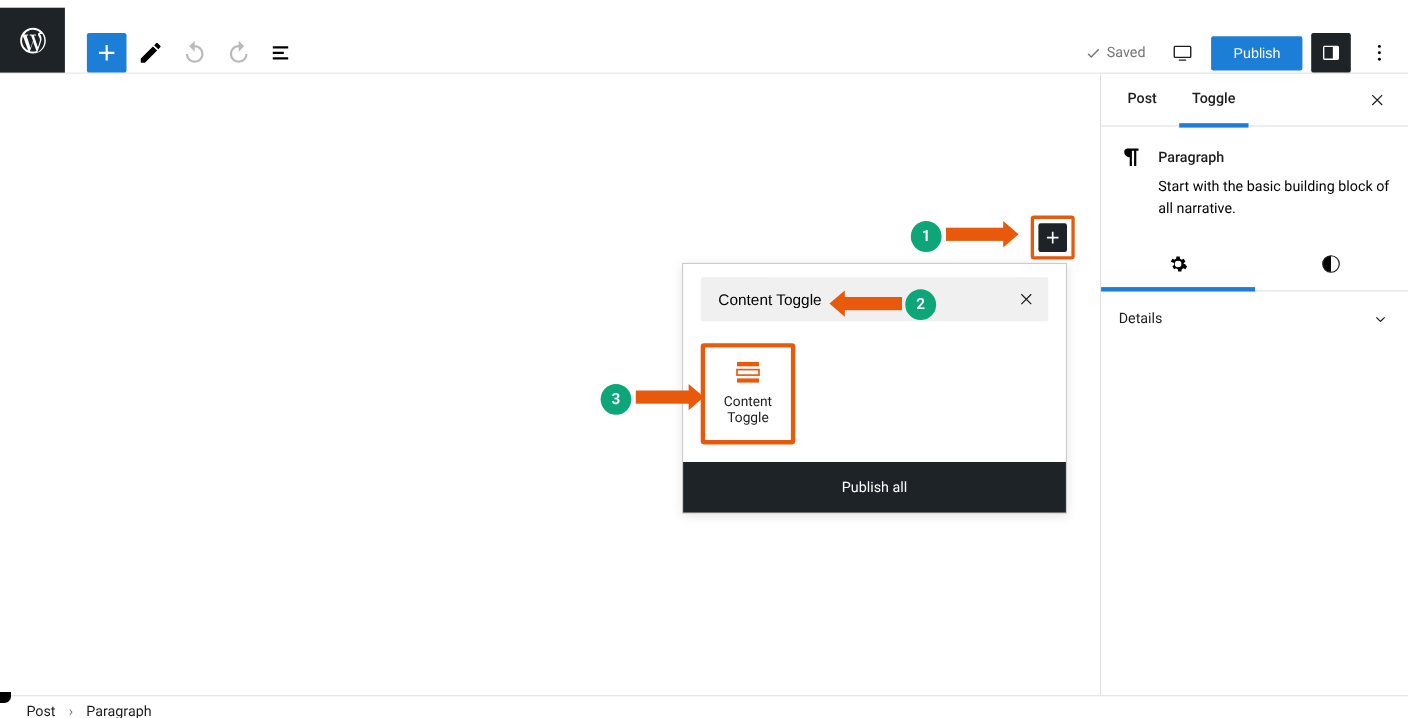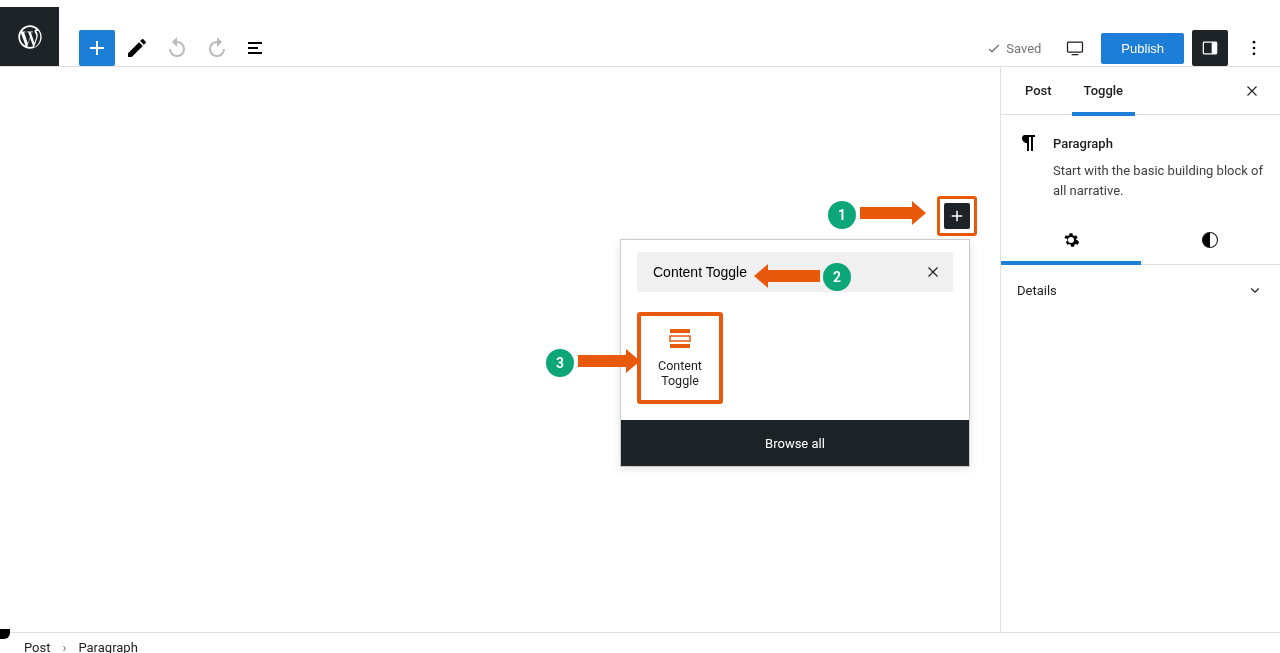--- a/index.html
+++ b/index.html
@@ -26,21 +26,21 @@
     
     .sidebar { width: 280px; border-left: 1px solid #e0e0e0; display: flex; flex-direction: column; }
     .sidebar-tabs { display: flex; align-items: center; border-bottom: 1px solid #e0e0e0; padding: 0 16px; height: 48px; position: relative; }
     .sidebar-tab { padding: 0 8px; height: 48px; display: flex; align-items: center; font-weight: 500; cursor: pointer; position: relative; margin-right: 16px; }
     .sidebar-tab.active::after { content: ''; position: absolute; bottom: -1px; left: -4px; right: -4px; height: 4px; background: #1c7ed6; }
     .sidebar-close { margin-left: auto; width: 24px; height: 24px; display: flex; align-items: center; justify-content: center; cursor: pointer; }
     
     .block-header { display: flex; align-items: center; gap: 12px; padding: 16px; }
     .block-header svg { width: 24px; height: 24px; }
     .block-title { font-weight: 500; }
-    .block-desc { padding: 0 16px 16px 52px; margin-top: -10px; color: #404040; line-height: 1.5; }
+    .block-desc { padding: 0 16px 16px 52px; margin-top: -10px; color: #000000; line-height: 1.5; }
     
     .sidebar-subtabs { display: flex; border-bottom: 1px solid #e0e0e0; }
     .sidebar-subtab { flex: 1; height: 48px; display: flex; align-items: center; justify-content: center; cursor: pointer; position: relative; }
     .sidebar-subtab.active::after { content: ''; position: absolute; bottom: -1px; left: 0; right: 0; height: 4px; background: #1c7ed6; }
     
     .panel-row { display: flex; align-items: center; justify-content: space-between; padding: 16px; cursor: pointer; }
     
     
     .breadcrumb-bar { height: 29px; border-top: 1px solid #e0e0e0; display: flex; align-items: center; padding: 0 24px; gap: 12px; font-size: 13px; color: #1e1e1e; position: relative;}
     .breadcrumb-bar::before{ content:''; position:absolute; left:0; top:-4px; width:10px; height:10px; background:#000; border-radius:0 0 6px 0;}
@@ -163,21 +163,21 @@
       <div class="inserter-results">
         <div class="block-item highlight">
           <svg class="block-item-icon" viewBox="0 0 24 20">
             <rect x="2" y="1" width="20" height="4" fill="#e8590c"></rect>
             <rect x="2" y="8" width="20" height="5" fill="none" stroke="#e8590c" stroke-width="1.5"></rect>
             <rect x="2" y="16" width="20" height="4" fill="#e8590c"></rect>
           </svg>
           <span>Content Toggle</span>
         </div>
       </div>
-      <div class="browse-all">Browse all</div>
+      <div class="browse-all">Publish all</div>
     </div>
 
     <div class="bubble" style="top:196px;left:823px">2</div>
     <div class="arrow rev" style="top:203px;left:766px;width:54px"></div>
 
     <div class="bubble" style="top:282px;left:546px">3</div>
     <div class="arrow" style="top:288px;left:578px;width:50px"></div>
 
   </div>
 

